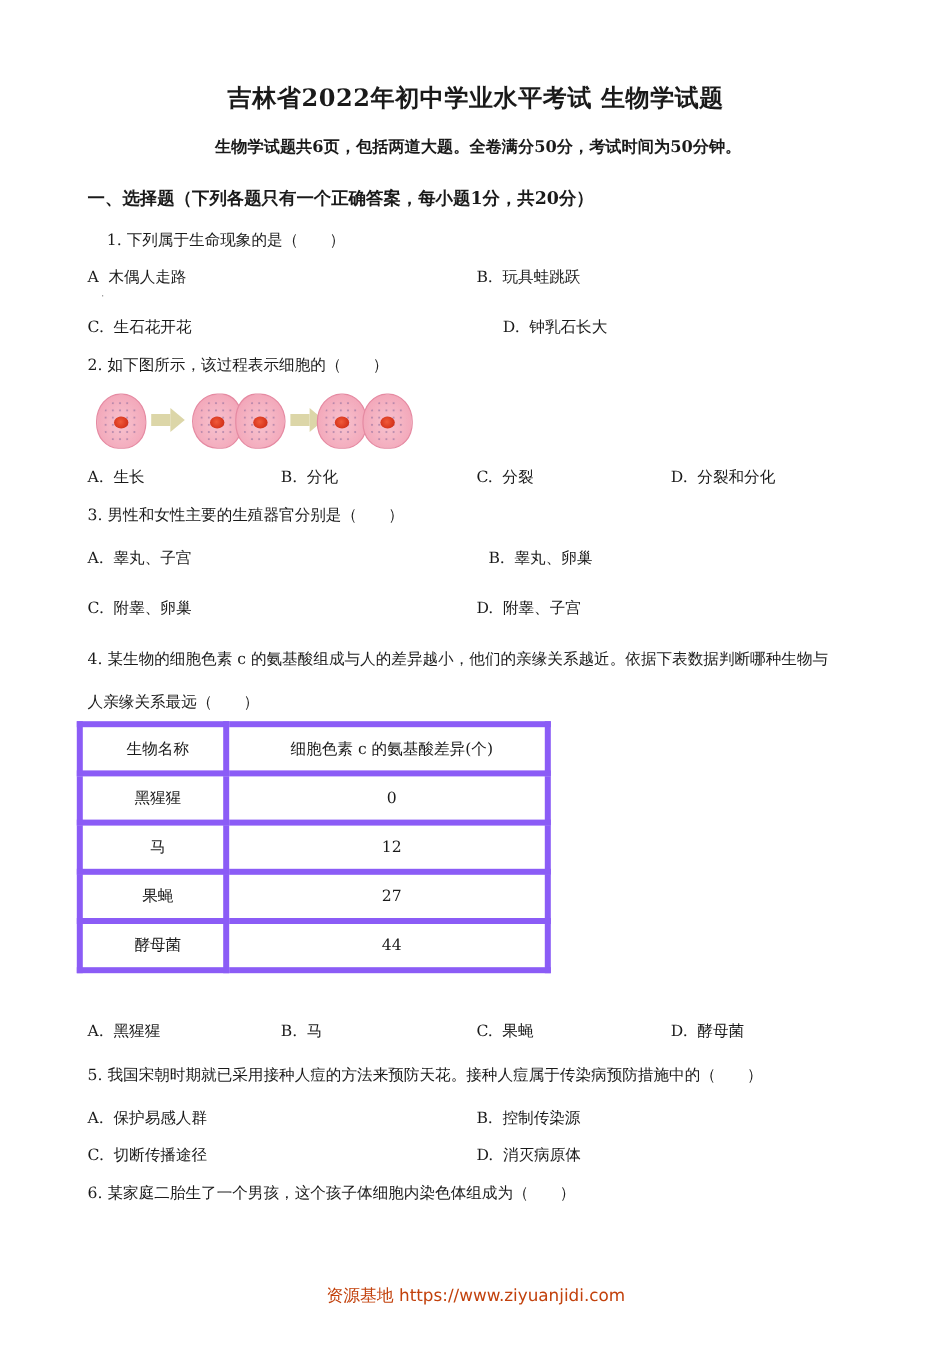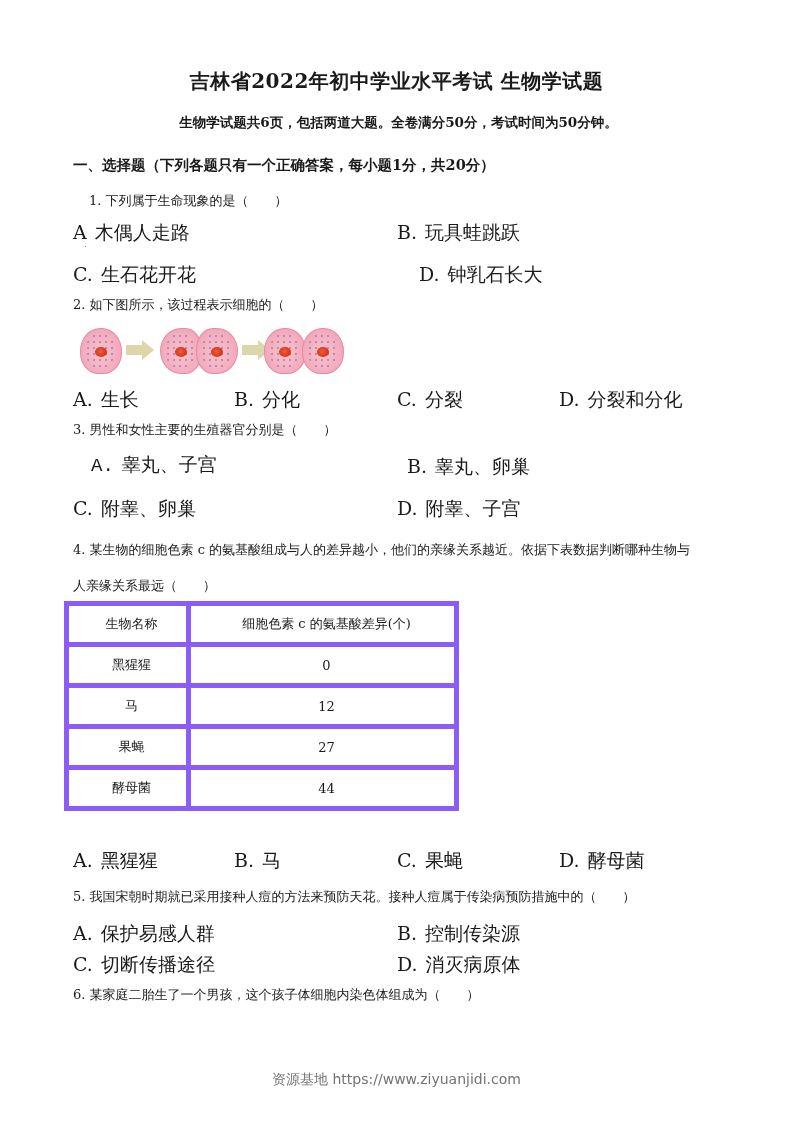--- a/index.html
+++ b/index.html
@@ -40,21 +40,21 @@
       font-weight: bold;
     }
     .line {
       position: absolute;
       font-size: 13px;
       white-space: nowrap;
       line-height: 18px;
     }
     .opt {
       position: absolute;
-      font-size: 19px;
+      font-size: 13px;
       white-space: nowrap;
       line-height: 18px;
     }
     .opt .letter { margin-right: 8px; }
 
     
     .cell-diagram {
       position: absolute;
       left: 78px;
       top: 326px;
@@ -135,21 +135,21 @@
     .data-table td.c1 { width: 122px; }
     .data-table td.c2 { width: 268px; margin-left: 36px; }
 
     .footer {
       position: absolute;
       left: 0; right: 0;
       top: 1071px;
       text-align: center;
       font-family: "DejaVu Sans", "Liberation Sans", sans-serif;
       font-size: 14px;
-      color: #737373;
+      color: #c2410c;
     }
     .tiny-dot {
       position: absolute;
       left: 85px;
       top: 246px;
       width: 1px; height: 1px;
       background: #888;
     }
   </style>
 </head>
@@ -205,21 +205,21 @@
     <span class="letter">B.</span><span>分化</span>
   </div>
   <div class="opt" style="left:397px; top:390px;">
     <span class="letter">C.</span><span>分裂</span>
   </div>
   <div class="opt" style="left:559px; top:390px;">
     <span class="letter">D.</span><span>分裂和分化</span>
   </div>
 
   <div class="line" style="left:73px; top:421px;">3. 男性和女性主要的生殖器官分别是（　　）</div>
-  <div class="opt" style="left:91px; top:457px;font-family:Liberation Mono, monospace;">
+  <div class="opt" style="left:73px; top:457px;">
     <span class="letter">A.</span><span>睾丸、子宫</span>
   </div>
   <div class="opt" style="left:407px; top:457px;">
     <span class="letter">B.</span><span>睾丸、卵巢</span>
   </div>
   <div class="opt" style="left:73px; top:499px;">
     <span class="letter">C.</span><span>附睾、卵巢</span>
   </div>
   <div class="opt" style="left:397px; top:499px;">
     <span class="letter">D.</span><span>附睾、子宫</span>

